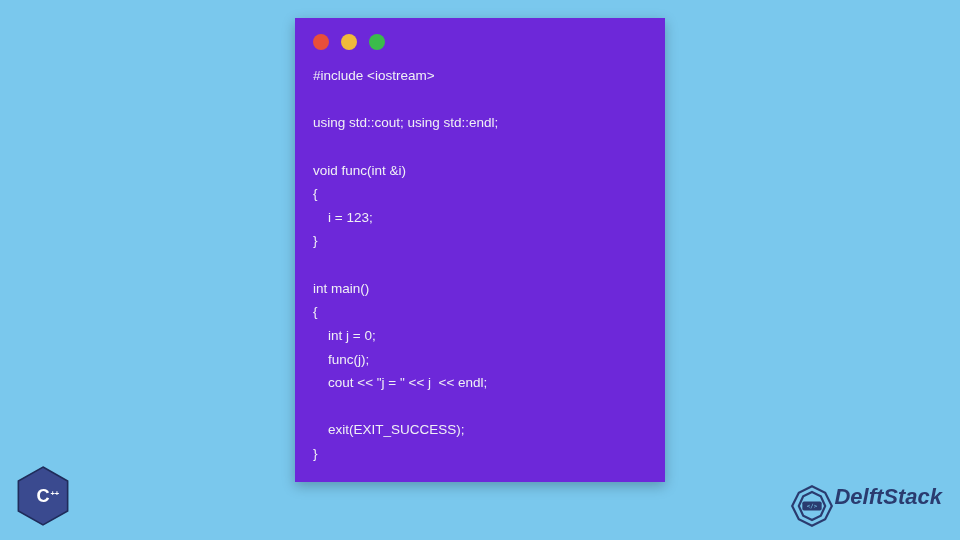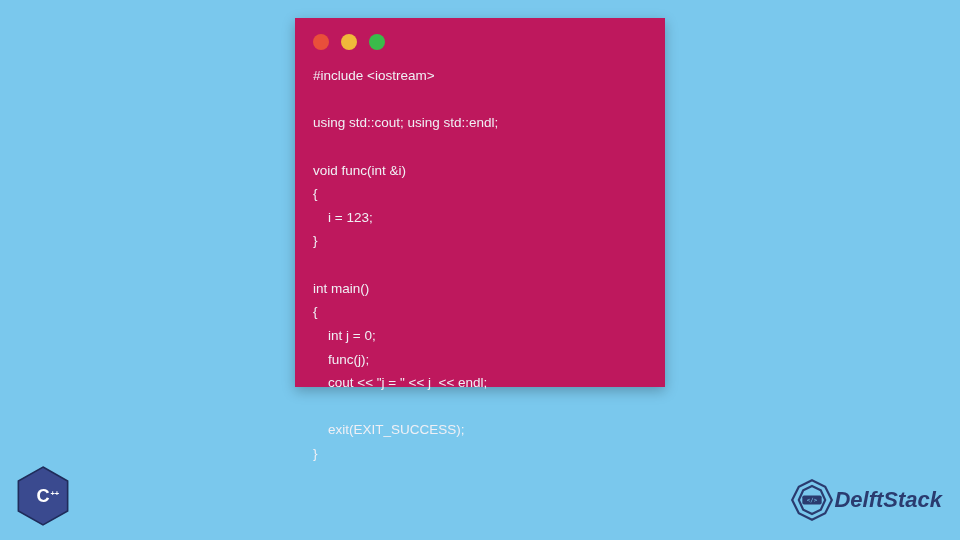--- a/index.html
+++ b/index.html
@@ -9,22 +9,22 @@
     background: #7ac8ed;
     position: relative;
     font-family: Arial, Helvetica, sans-serif;
     overflow: hidden;
   }
   .code-window {
     position: absolute;
     left: 295px;
     top: 18px;
     width: 370px;
-    height: 369px;
-    background: #be185d;
+    height: 464px;
+    background: #6d28d9;
     box-shadow: 0 4px 12px rgba(0,0,0,0.25);
   }
   .window-controls {
     display: flex;
     gap: 12px;
     padding: 16px 18px 10px 18px;
   }
   .dot { width: 16px; height: 16px; border-radius: 50%; }
   .dot-red { background: #e94f3a; }
   .dot-yellow { background: #f0b93a; }
@@ -46,23 +46,22 @@
   }
   .cpp-hex {
     width: 54px;
     height: 60px;
     position: relative;
   }
   .cpp-hex svg { width: 100%; height: 100%; }
   .brand {
     position: absolute;
     right: 18px;
-    bottom: 18px;
+    bottom: 12px;
     display: flex;
-    align-items: center;
   }
   .brand-icon { width: 44px; height: 44px; }
   .brand-text {
     font-size: 22px;
     font-weight: 600;
     color: #2a3b6f;
     font-style: italic;
   }
 </style>
 </head>

